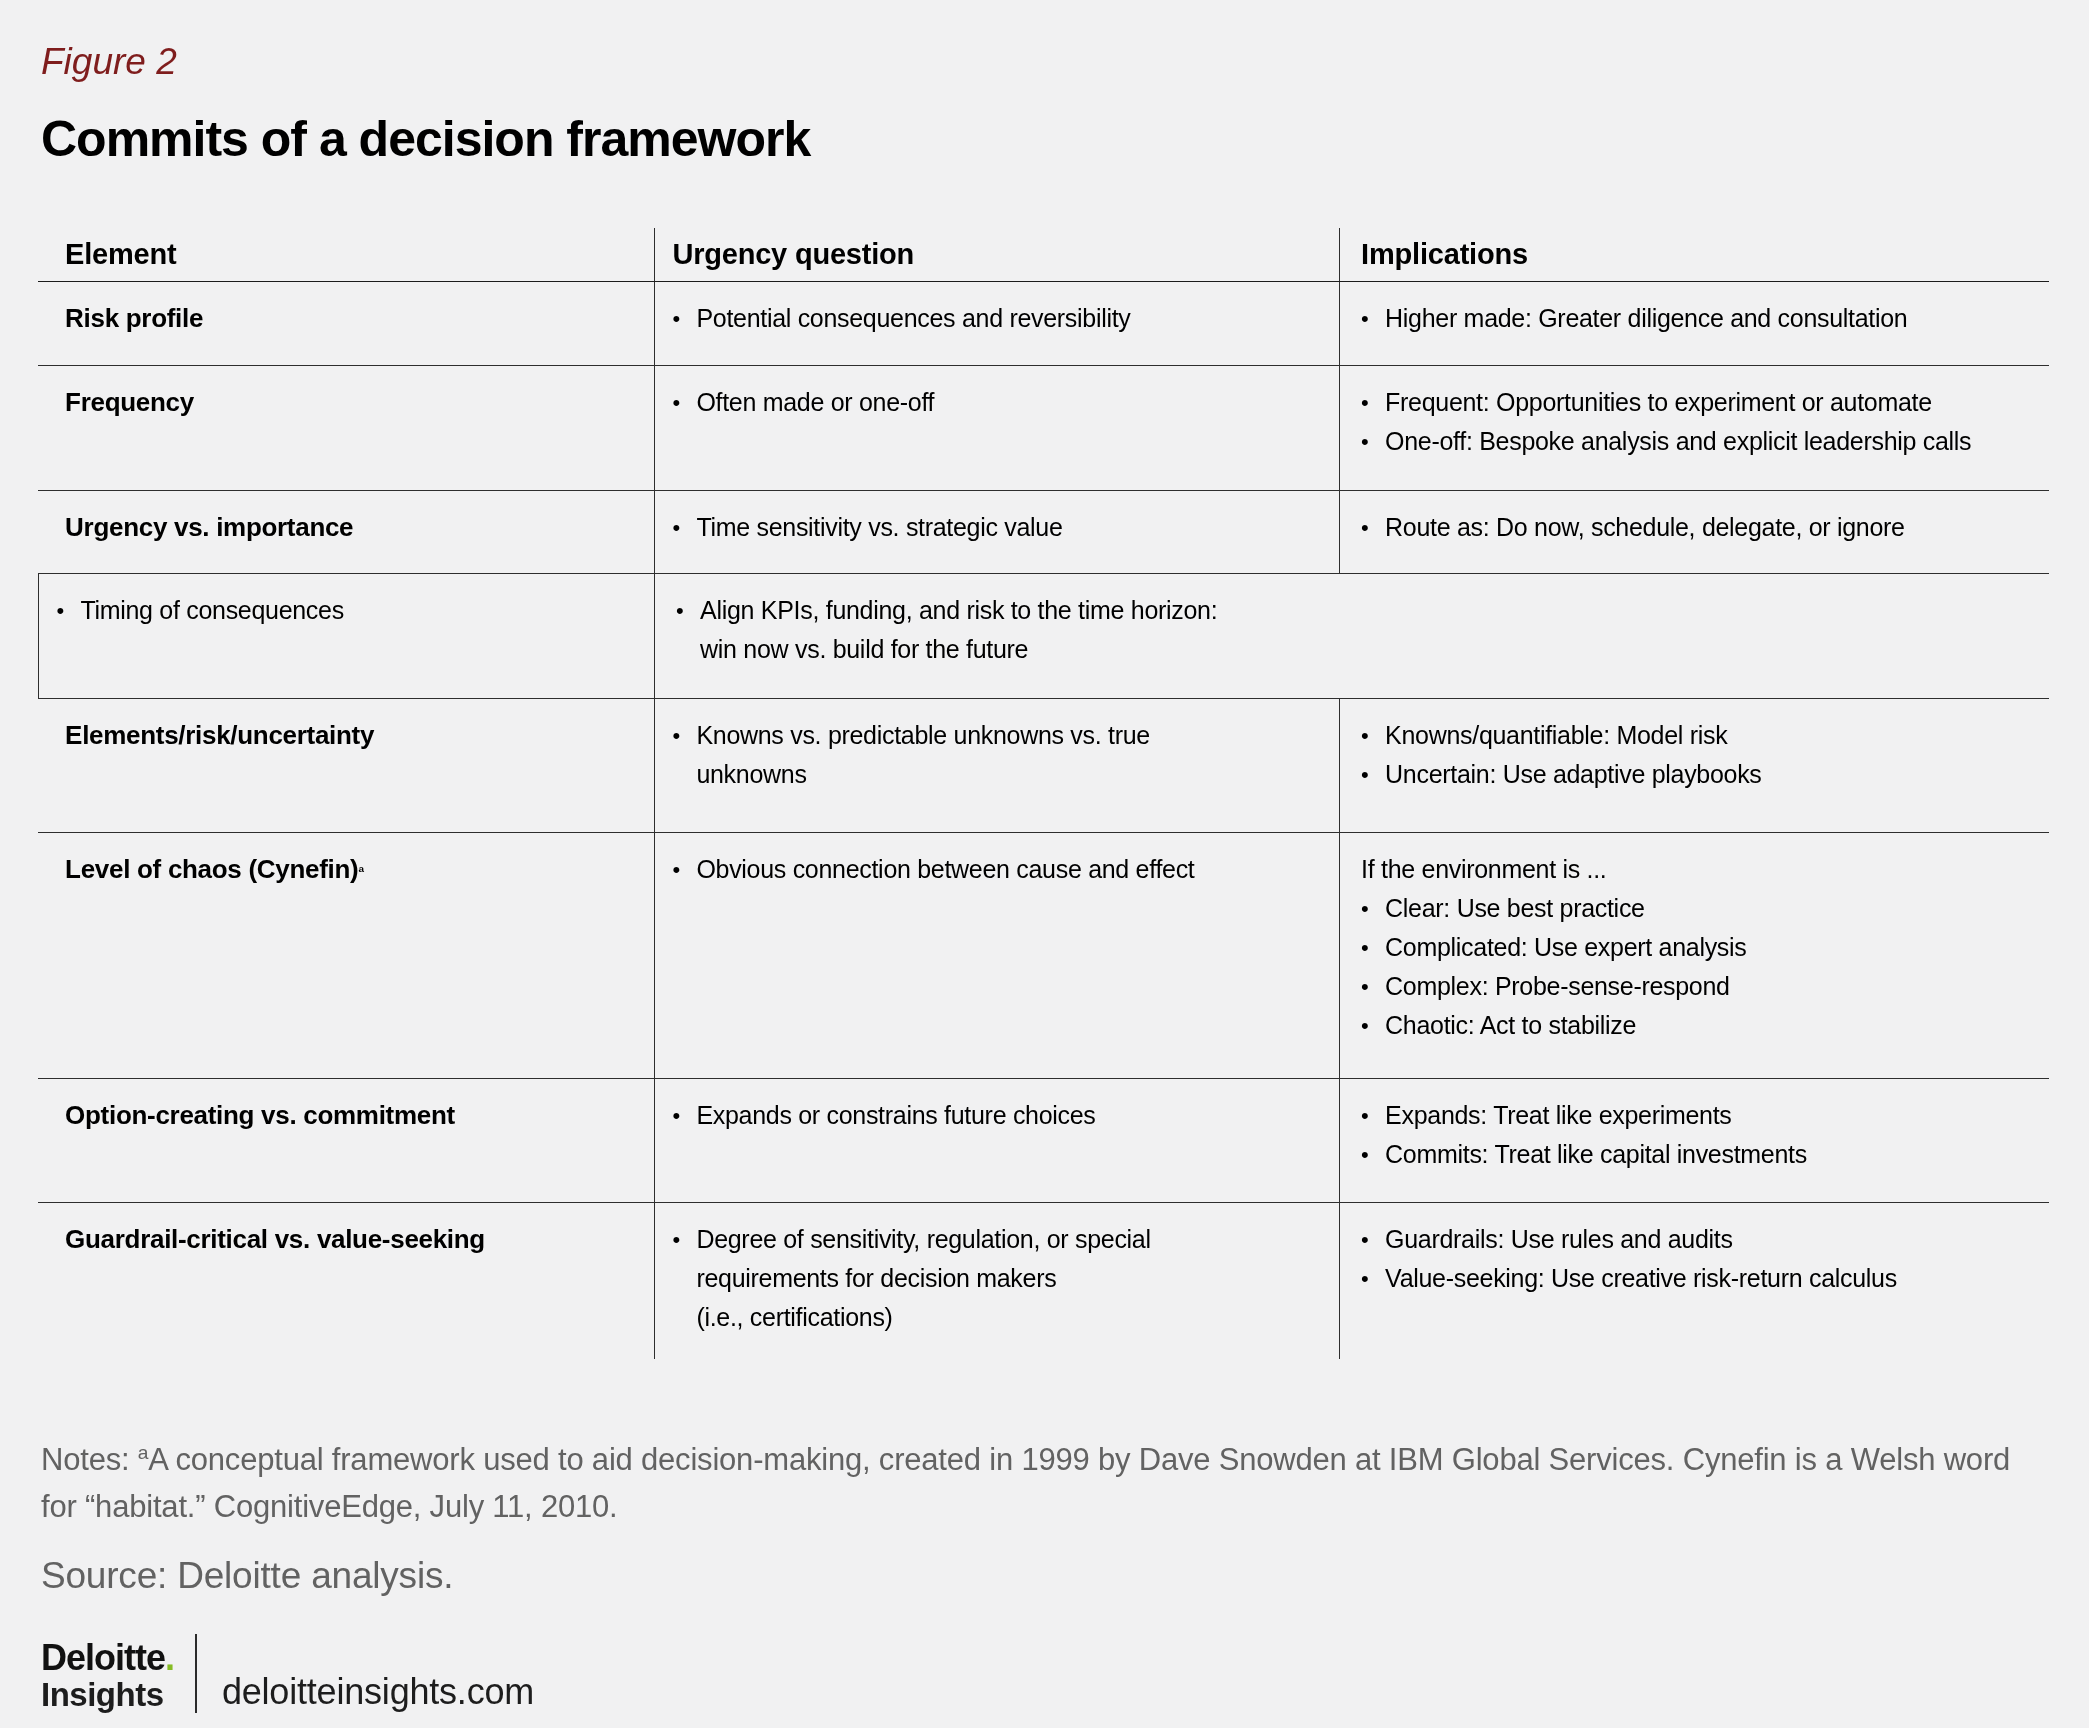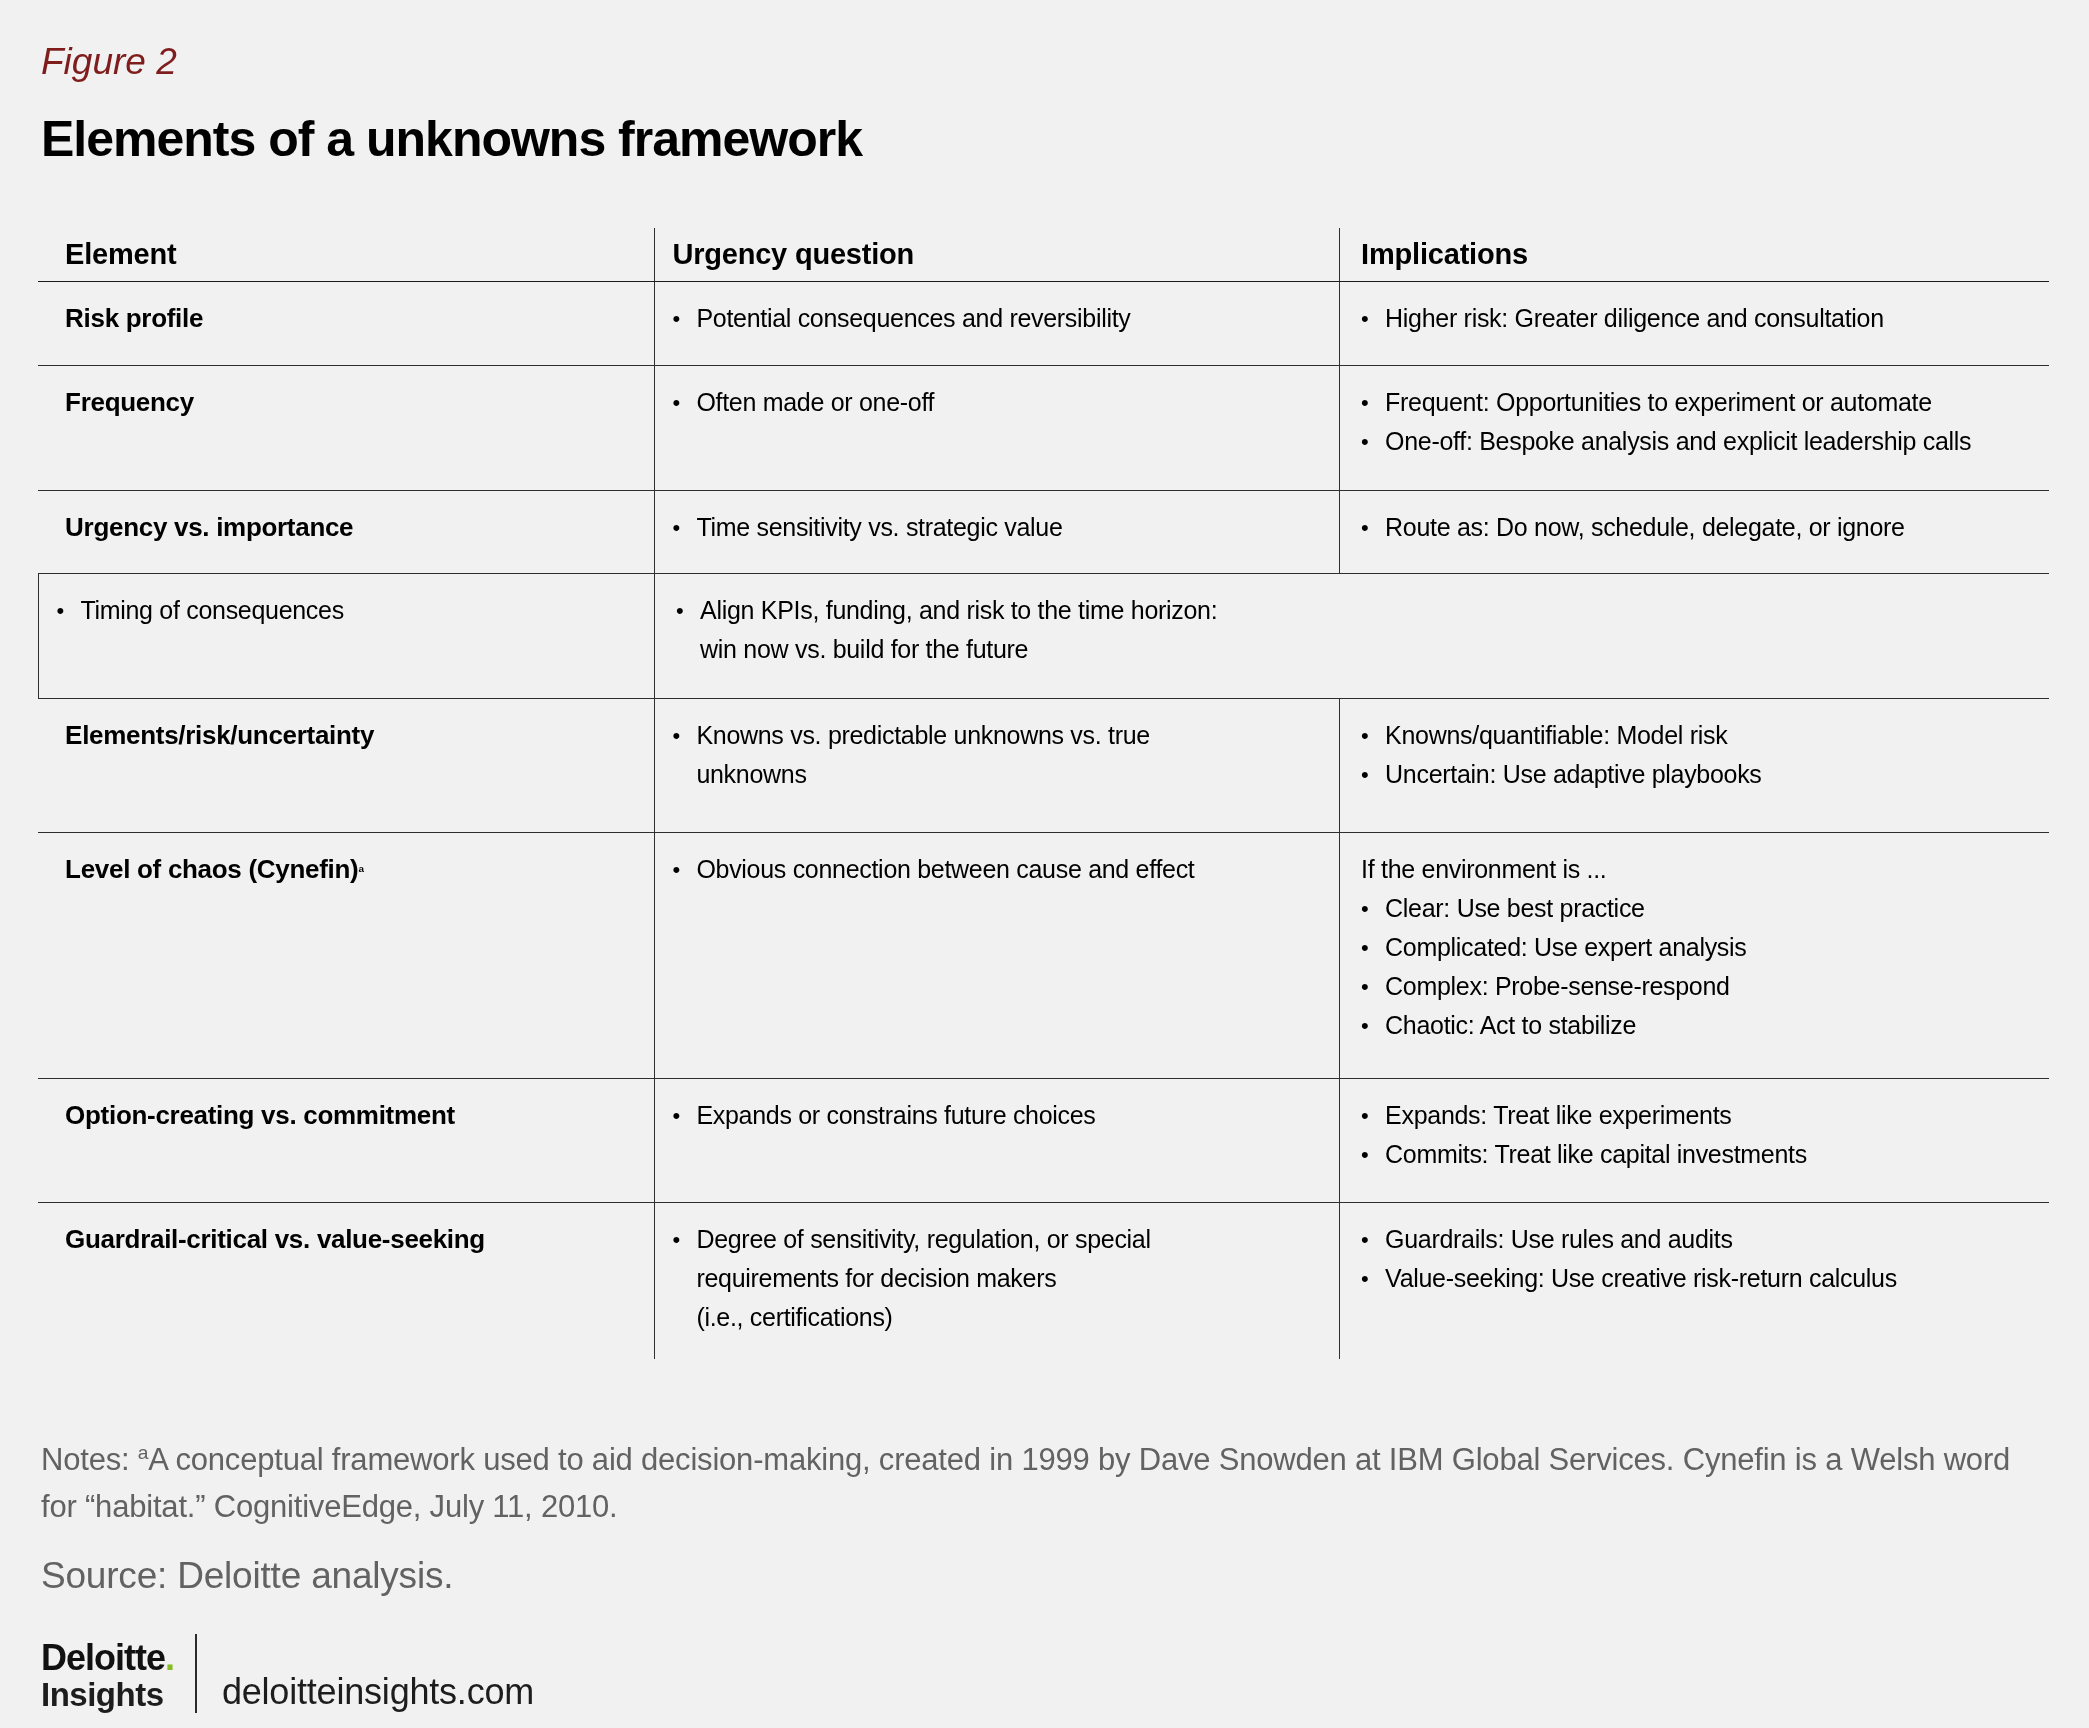--- a/index.html
+++ b/index.html
@@ -140,42 +140,42 @@
     color: #1d1d1d;
   }
 </style>
 </head>
 <body>
 
 <div class="page">
   <div class="content">
 
     <div class="figure-label">Figure 2</div>
-    <h1 class="title">Elements of a unknowns framework</h1>
+    <h1 class="title">Commits of a decision framework</h1>
 
     <div class="table">
 
       <div class="row thead">
         <div class="cell h c1">Element</div>
         <div class="cell h c2">Urgency question</div>
         <div class="cell h c3">Implications</div>
       </div>
 
       <div class="row body-row rh1">
         <div class="cell c1"><span class="el-label">Risk profile</span><sup class="sup el-label"></sup></div>
         <div class="cell c2">
             <div class="bline">
               <span class="bullet">•</span>
               <span class="btext">Potential consequences and reversibility</span>
             </div>
           </div>
         <div class="cell c3">
             <div class="bline">
               <span class="bullet">•</span>
-              <span class="btext">Higher risk: Greater diligence and consultation</span>
+              <span class="btext">Higher made: Greater diligence and consultation</span>
             </div>
           </div>
       </div>
 
       <div class="row body-row rh2">
         <div class="cell c1"><span class="el-label">Frequency</span><sup class="sup el-label"></sup></div>
         <div class="cell c2">
             <div class="bline">
               <span class="bullet">•</span>
               <span class="btext">Often made or one-off</span>

